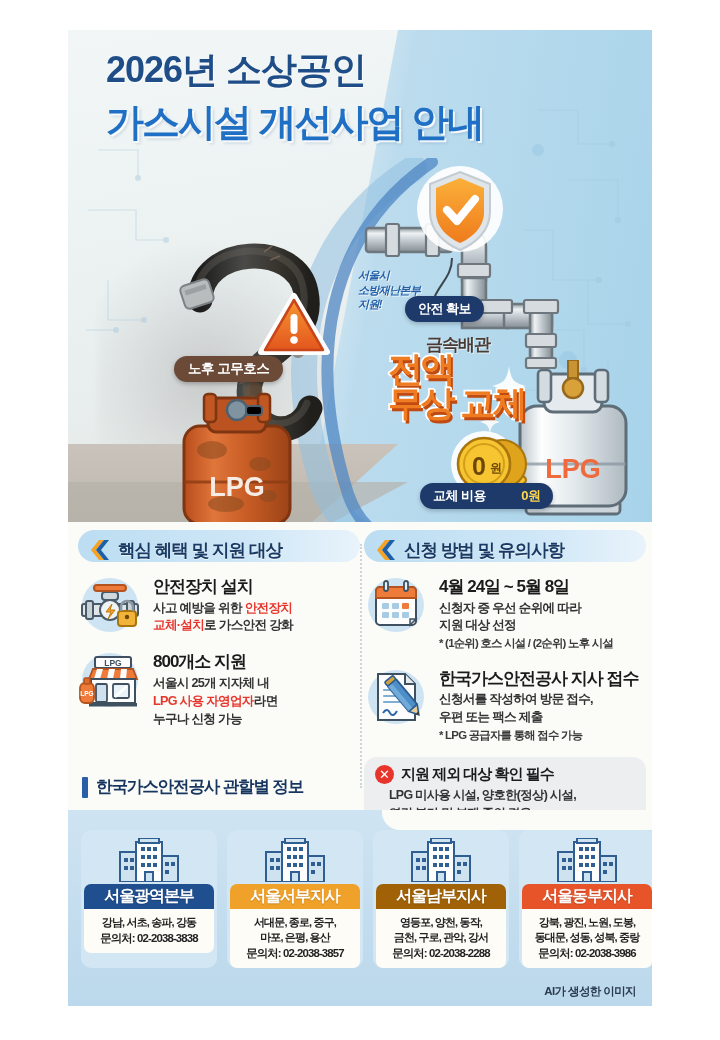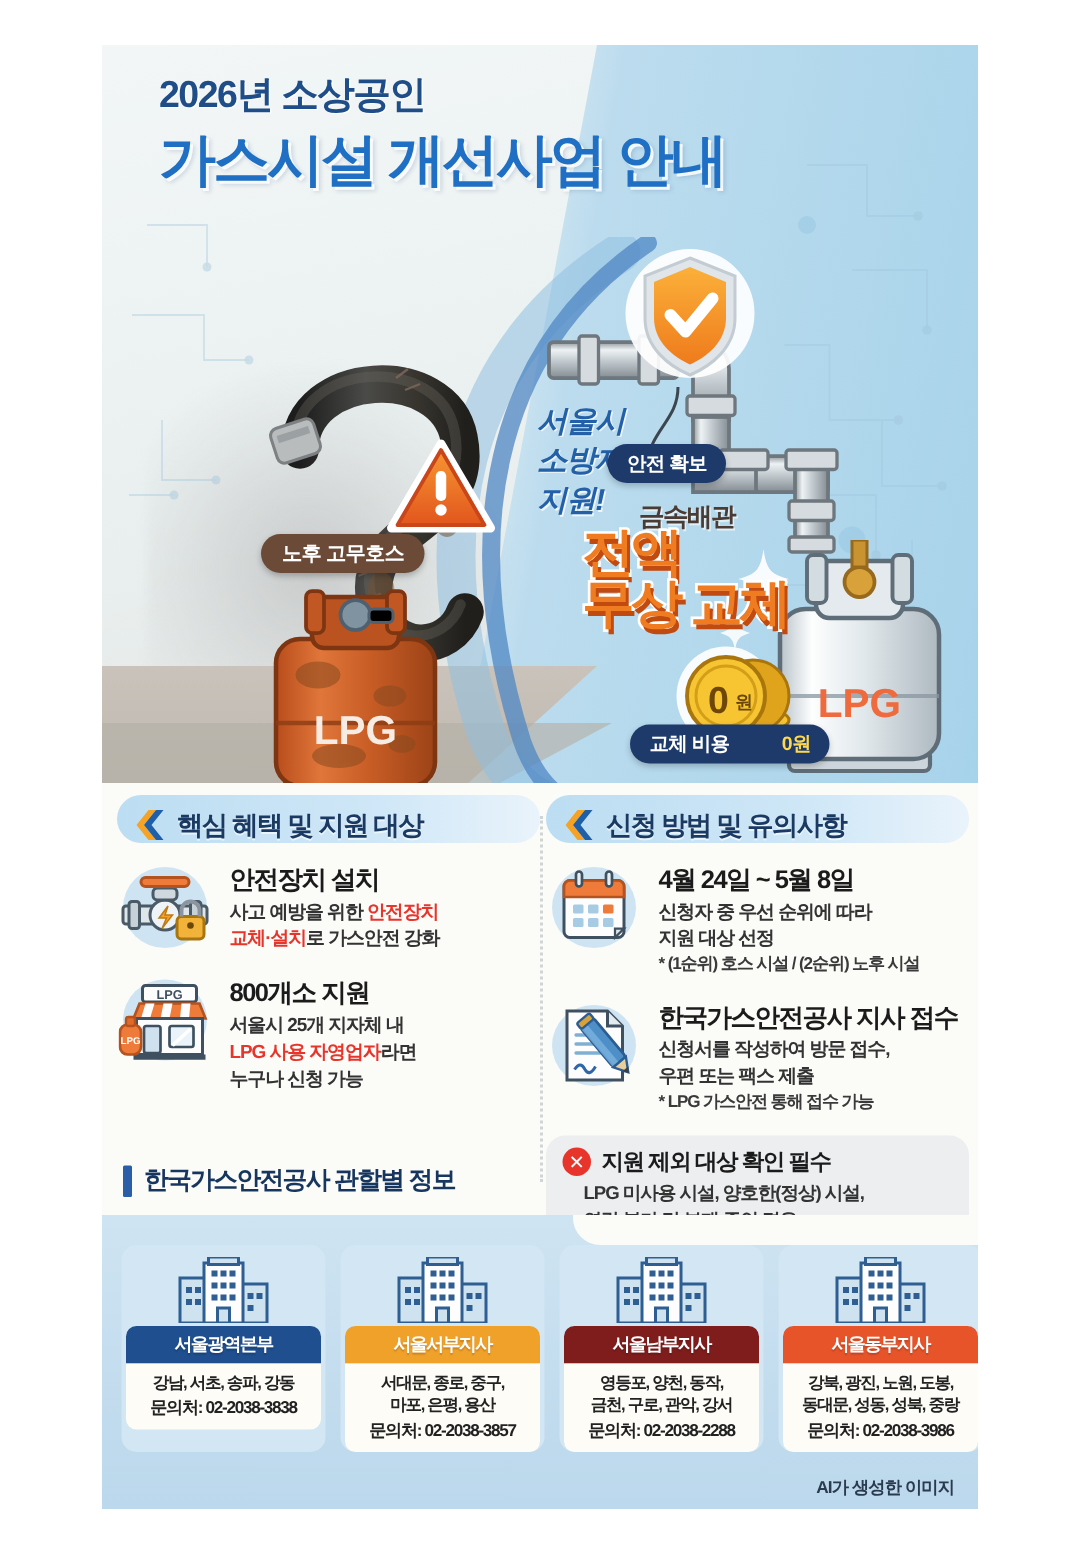--- a/index.html
+++ b/index.html
@@ -49,21 +49,21 @@
   
   .swoosh {
     position: absolute; left: 196px; top: 128px; width: 300px; height: 380px;
   }
   
   .circuit { position: absolute; top: 0; right: 0; width: 584px; height: 492px; opacity: .5; }
 
   
   .hero-title { position: absolute; left: 38px; top: 16px; z-index: 12; }
   .title-line1 {
-    font-size: 25px; font-weight: 800; color: #1e4d87; letter-spacing: -1px;
+    font-size: 36px; font-weight: 800; color: #1e4d87; letter-spacing: -1px;
     text-shadow: 1px 1px 0 rgba(255,255,255,.8);
   }
   .title-line2 {
     font-size: 38px; font-weight: 800; color: #1f6fc4; letter-spacing: -2px;
     margin-top: 2px; text-shadow: 2px 2px 0 rgba(255,255,255,.85), 3px 3px 3px rgba(60,100,150,.22);
   }
 
   
   .old-tank { position: absolute; left: 100px; top: 356px; z-index: 8; }
   .hose-svg { position: absolute; left: 110px; top: 200px; z-index: 7; }
@@ -89,21 +89,21 @@
 
   
   .pipe-svg { position: absolute; left: 292px; top: 178px; z-index: 8; }
   .new-tank { position: absolute; left: 440px; top: 330px; z-index: 8; }
   .shield { position: absolute; left: 346px; top: 134px; z-index: 10; }
   .coin { position: absolute; left: 372px; top: 400px; z-index: 10; }
   .sparkle { position: absolute; z-index: 9; }
 
   .seoul-support {
     position: absolute; left: 290px; top: 238px; z-index: 12;
-    font-size: 20px; font-weight: 700; color: #2360a8;
+    font-size: 11px; font-weight: 700; color: #2360a8;
     line-height: 1.32; letter-spacing: -.6px;
     font-style: italic;
     text-shadow: 1px 1px 0 rgba(255,255,255,.75);
   }
   .metal-label {
     position: absolute; left: 358px; top: 303px; z-index: 12;
     font-size: 17px; font-weight: 800; color: #4a3c34; letter-spacing: -1px;
     text-shadow: 1px 1px 0 rgba(255,255,255,.6);
   }
   .free-swap { position: absolute; left: 320px; top: 322px; z-index: 13; }
@@ -210,21 +210,21 @@
     width: 136px;
     background: #d2e6f3;
     border-radius: 10px;
     padding-top: 6px;
     display: flex; flex-direction: column; align-items: center;
   }
   .card-bldg { height: 46px; display: flex; align-items: flex-end; justify-content: center; }
   .card-title {
     width: 130px; height: 25px; margin-top: 2px;
     border-radius: 7px 7px 0 0;
-    color: #fff; font-size: 12px; font-weight: 800; letter-spacing: -1.1px;
+    color: #fff; font-size: 16px; font-weight: 800; letter-spacing: -1.1px;
     display: flex; align-items: center; justify-content: center;
     text-shadow: 0 1px 1px rgba(0,0,0,.18);
   }
   .card-body {
     width: 130px; background: #fdfcf7;
     border-radius: 0 0 7px 7px;
     padding: 6px 4px 7px;
     text-align: center;
   }
   .card-area {
@@ -584,21 +584,21 @@
               <rect x="32" y="6" width="5" height="34" fill="#79b2df" opacity=".8"></rect>
               <path d="M32 40 h11 l-5.5 9 z" fill="#e8cf9a" stroke="#2c5d92" stroke-width="1.6"></path>
               <path d="M35 46 h5 l-2.5 3.5 z" fill="#3b4048"></path>
               <rect x="32" y="2" width="11" height="5" rx="1.5" fill="#d8a23a" stroke="#2c5d92" stroke-width="1.6"></rect>
             </g>
           </svg>
         </div>
         <div class="feat-body">
           <div class="feat-title">한국가스안전공사 지사 접수</div>
           <div class="feat-desc"><span>신청서를 작성하여 방문 접수,</span><br><span>우편 또는 팩스 제출</span></div>
-          <div class="feat-note">* LPG 가스안전 통해 접수 가능</div>
+          <div class="feat-note">* LPG 공급자를 통해 접수 가능</div>
         </div>
       </div>
 
       <div class="warnbox">
         <div class="warn-head">
           <div class="warn-x">✕</div>
           <span class="warn-title">지원 제외 대상 확인 필수</span>
         </div>
         <div class="warn-desc"><span>LPG 미사용 시설, 양호한(정상) 시설,</span><br><span>연락 불가 및 부재 중인 경우</span></div>
       </div>
@@ -707,21 +707,21 @@
                 <rect x="8" y="28" width="4" height="4"></rect>
               <rect x="14" y="20" width="4" height="4"></rect>
                 <rect x="14" y="28" width="4" height="4"></rect>
               <rect x="49" y="24" width="4" height="4"></rect>
                 <rect x="55" y="24" width="4" height="4"></rect>
               <rect x="49" y="32" width="4" height="4"></rect>
             </g>
             <rect x="29" y="34" width="8" height="10" fill="#cfe2f0" stroke="#2f5f92" stroke-width="2"></rect>
           </svg>
         </div>
-        <div class="card-title" style="background: #7f1d1d;">서울남부지사</div>
+        <div class="card-title" style="background: #a16207;">서울남부지사</div>
         <div class="card-body">
           <div class="card-area">영등포, 양천, 동작,</div>
           <div class="card-area">금천, 구로, 관악, 강서</div>
           <div class="card-tel">문의처: 02-2038-2288</div>
         </div>
       </div>
 
       <div class="card">
         <div class="card-bldg">
           <svg width="66" height="44" viewBox="0 0 66 44">

